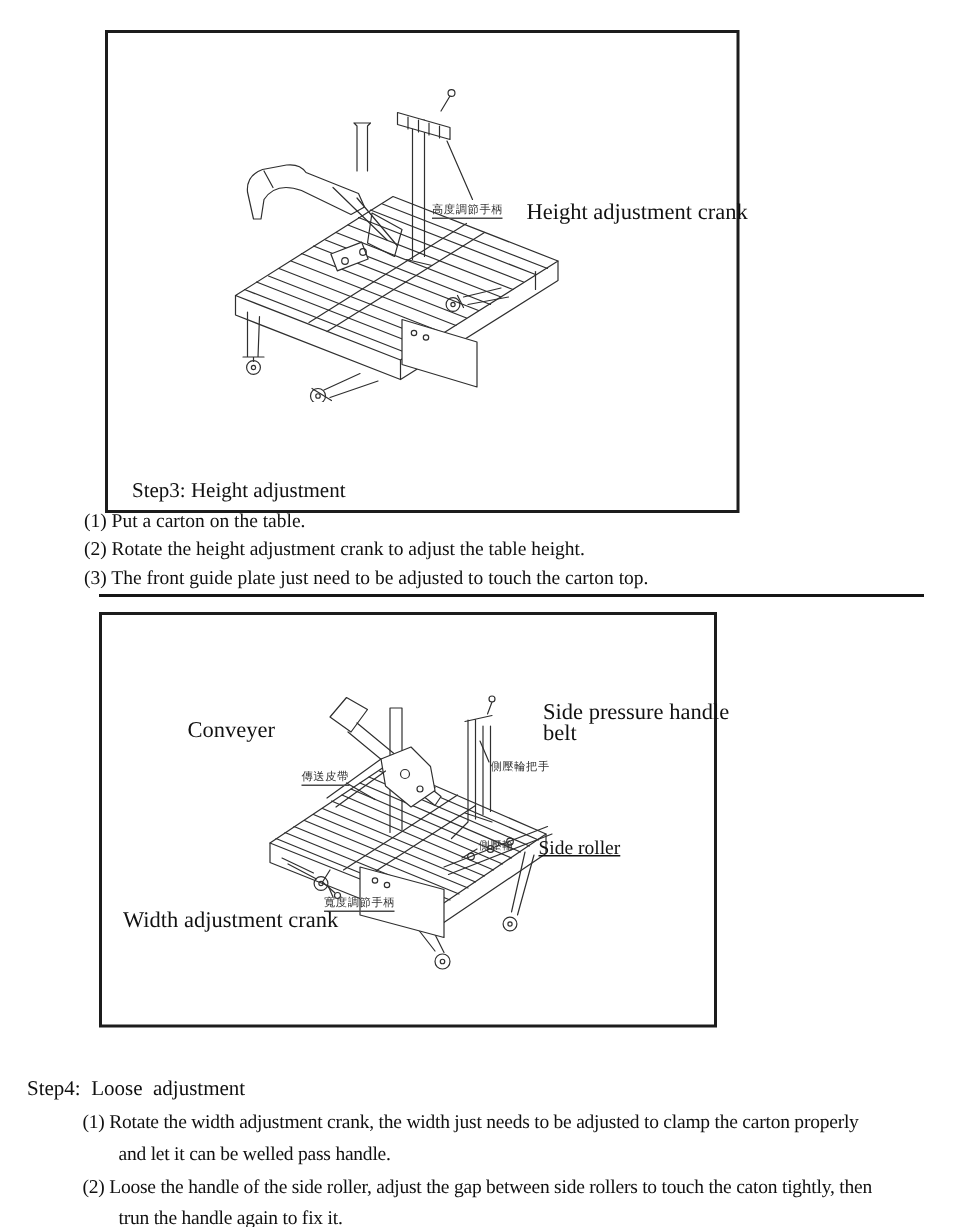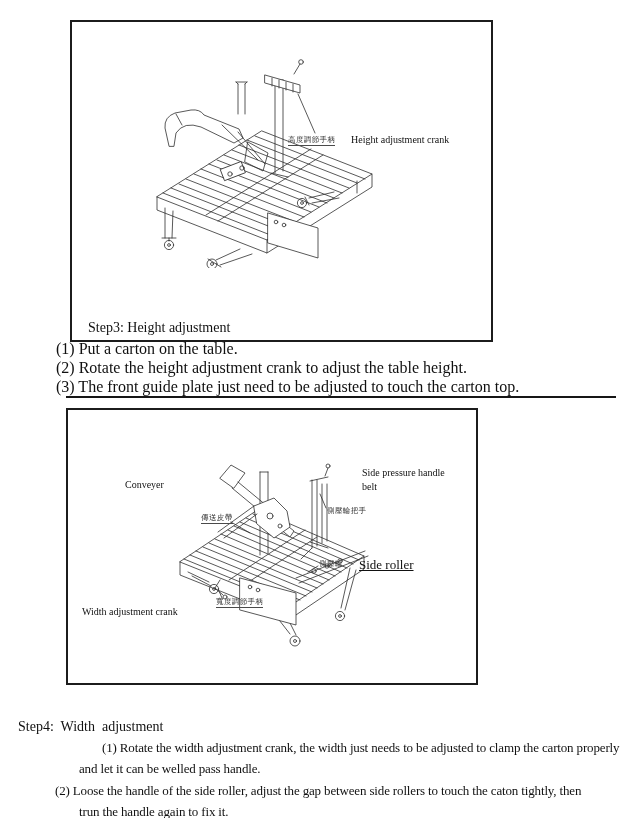--- a/index.html
+++ b/index.html
@@ -7,23 +7,23 @@
   .page {
     position:relative; width:640px; height:818px; background:#fff;
     font-family:"Liberation Serif","DejaVu Serif",serif; color:#111;
     overflow:hidden;
   }
   .abs { position:absolute; white-space:pre; line-height:1.15; }
   .figure-box { position:absolute; border:2px solid #1c1c1c; background:#fff; }
   .figure-box svg { position:absolute; left:0; top:0; display:block; }
   .cjk { font-size:7.5px; color:#333; letter-spacing:0.4px; }
   .cjk.u { border-bottom:1px solid #4a4a4a; padding-bottom:0.5px; }
-  .fig-en { font-size:10px; color:#111; }
+  .fig-en { font-size:15px; color:#111; }
   .fig-en.lg { font-size:13px;text-decoration:underline; }
-  .step { font-size:16px; color:#101010; }
+  .step { font-size:13px; color:#101010; }
   .step.h { font-size:14px; }
   .step4-item { font-size:13px; letter-spacing:-0.15px; }
   .divider { position:absolute; background:#161616; }
 </style>
 </head>
 <body>
 
 <div class="page">
 
   <div class="figure-box" style="left:70px; top:20px; width:423px; height:322px;">
@@ -161,20 +161,20 @@
     <div class="abs cjk" style="left:259px; top:97px;">側壓輪把手</div>
 
     <div class="abs cjk" style="left:251px; top:150px;">側壓輪</div>
     <div class="abs fig-en lg" style="left:291px; top:148px;">Side roller</div>
 
     <div class="abs cjk u" style="left:148px; top:188px;">寬度調節手柄</div>
     <div class="abs fig-en" style="left:14px; top:196px;">Width adjustment crank</div>
   </div>
 
   <div>
-    <div class="abs step h" style="left:18px; top:719px;">Step4:  Width  adjustment</div>
-    <div class="abs step4-item" style="left:55px; top:741px;margin-left:47px;">(1) Rotate the width adjustment crank, the width just needs to be adjusted to clamp the carton properly</div>
+    <div class="abs step h" style="left:18px; top:719px;">Step4:  Loose  adjustment</div>
+    <div class="abs step4-item" style="left:55px; top:741px;">(1) Rotate the width adjustment crank, the width just needs to be adjusted to clamp the carton properly</div>
     <div class="abs step4-item" style="left:79px; top:762px;">and let it can be welled pass handle.</div>
     <div class="abs step4-item" style="left:55px; top:784px;">(2) Loose the handle of the side roller, adjust the gap between side rollers to touch the caton tightly, then</div>
     <div class="abs step4-item" style="left:79px; top:805px;">trun the handle again to fix it.</div>
   </div>
 
 </div>
 
 </body></html>

